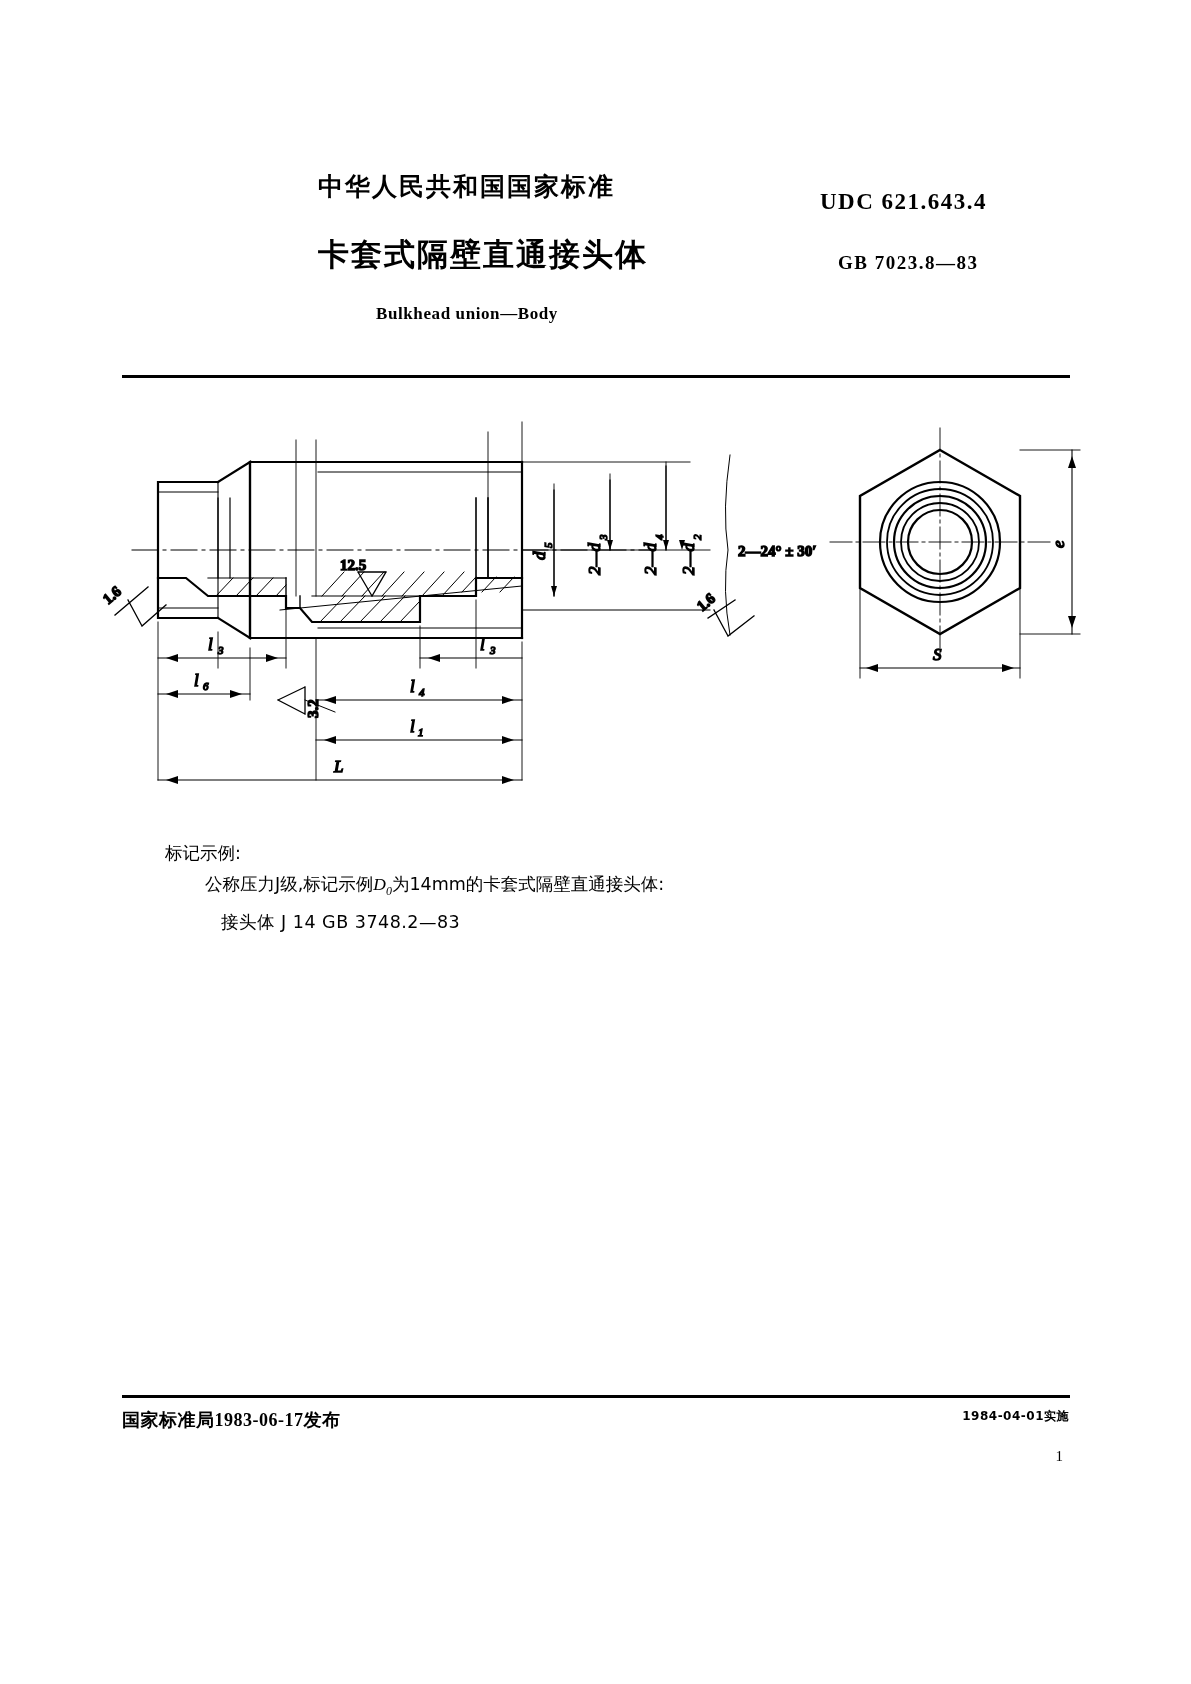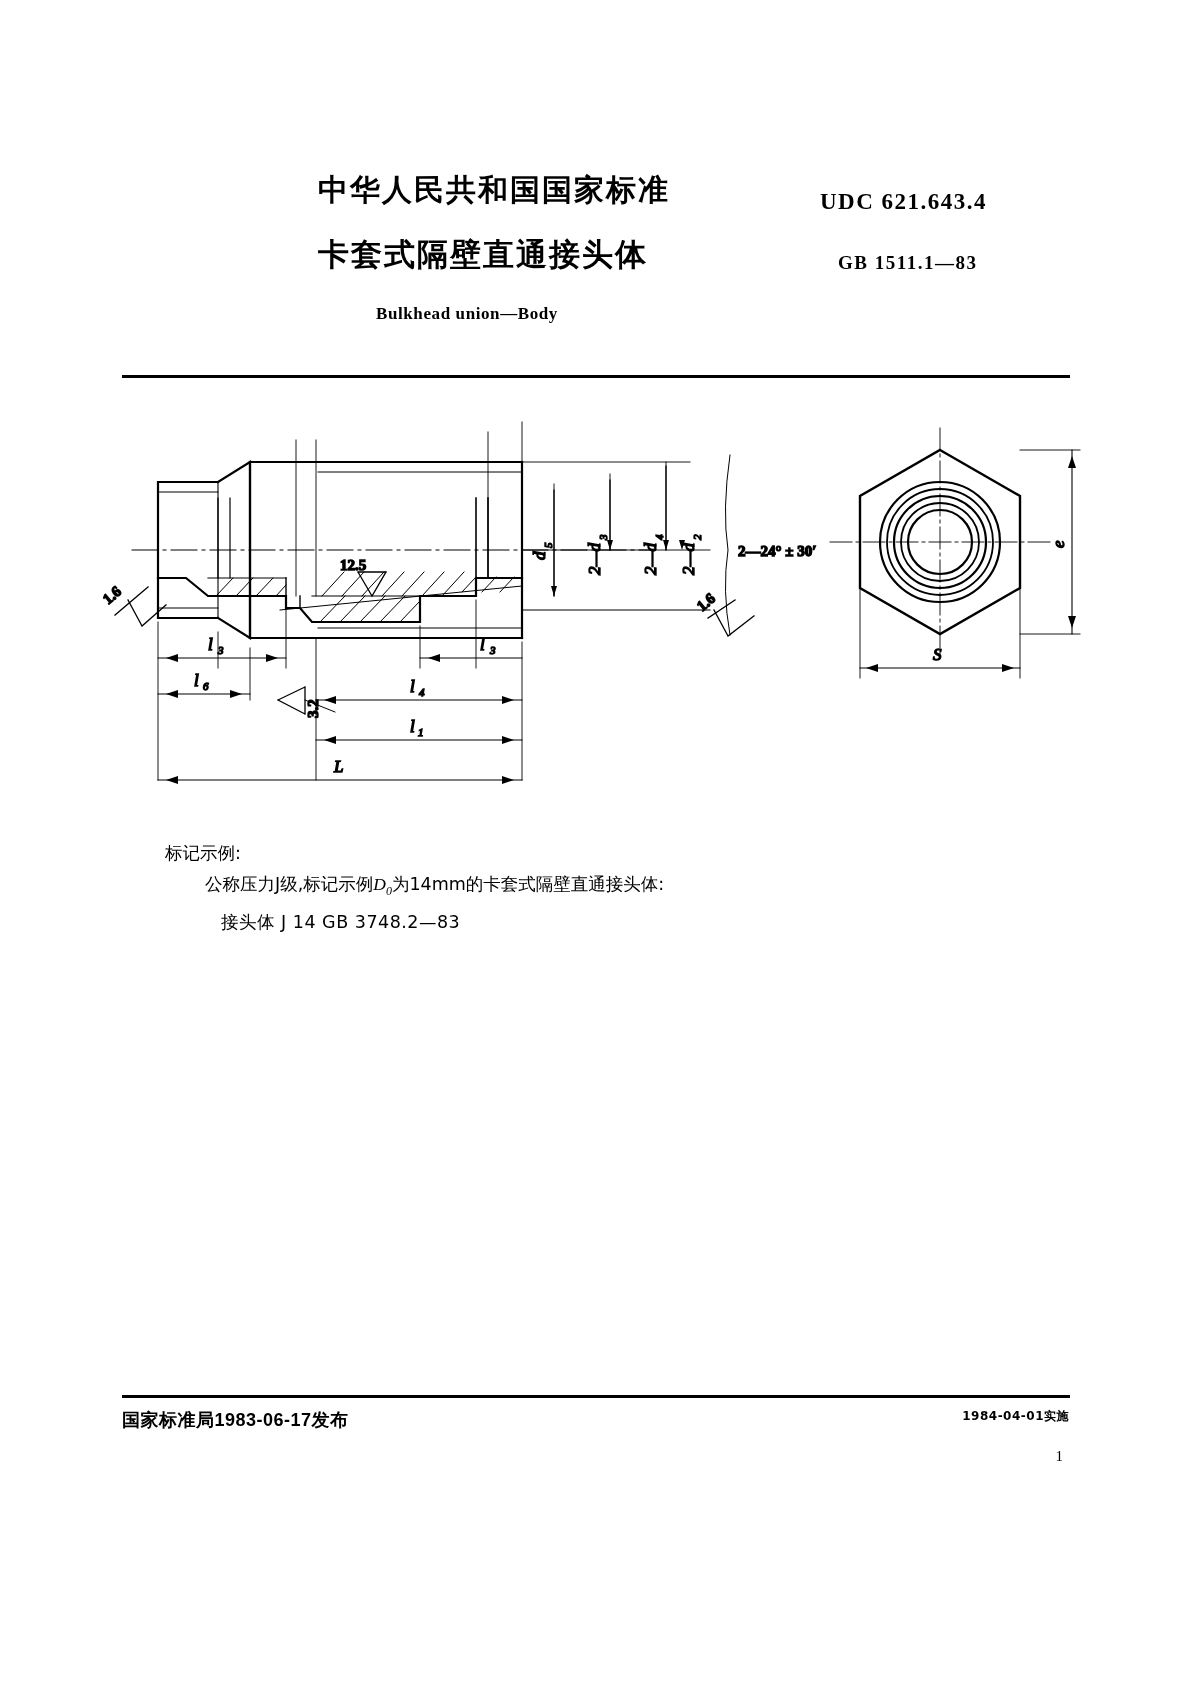--- a/index.html
+++ b/index.html
@@ -18,21 +18,21 @@
   .page {
     position: absolute;
     inset: 0;
   }
 
   
   .hdr-cn-std {
     position: absolute;
     left: 318px; top: 170px;
     font-family: Liberation Serif, serif;
-    font-size: 30px;
+    font-size: 25px;
     font-weight: bold;
     letter-spacing: 2px;
     white-space: nowrap;
   }
   .hdr-udc {
     position: absolute;
     left: 820px; top: 189px;
     font-family: "Liberation Serif", serif;
     font-size: 23px;
     font-weight: bold;
@@ -99,21 +99,21 @@
   
   .rule-bottom {
     position: absolute;
     left: 122px; top: 1395px;
     width: 948px; height: 3px;
     background: #000;
   }
   .ftr-left {
     position: absolute;
     left: 122px; top: 1408px;
-    font-family: Liberation Sans, sans-serif;
+    font-family: Liberation Serif, serif;
     font-size: 18px;
     font-weight: bold;
     letter-spacing: 0.5px;
     white-space: nowrap;
   }
   .ftr-right {
     position: absolute;
     right: 122px; top: 1408px;
     font-family: "DejaVu Sans", sans-serif;
     font-size: 12px;
@@ -157,21 +157,21 @@
 <body>
 
 <div class="page">
 
   <div class="hdr-cn-std">中华人民共和国国家标准</div>
 
   <div class="hdr-udc">UDC  621.643.4</div>
 
   <div class="hdr-title">卡套式隔壁直通接头体</div>
 
-  <div class="hdr-gb">GB  1511.1—83</div>
+  <div class="hdr-gb">GB  7023.8—83</div>
 
   <div class="hdr-sub">Bulkhead union—Body</div>
 
   <div class="rule-top"></div>
 
   <div class="drawing">
     <svg width="1010" height="430" viewBox="0 0 1010 430" xmlns="http://www.w3.org/2000/svg">
       <g fill="none" stroke="#000" stroke-width="1.4" stroke-linecap="square">
 
         <g>

